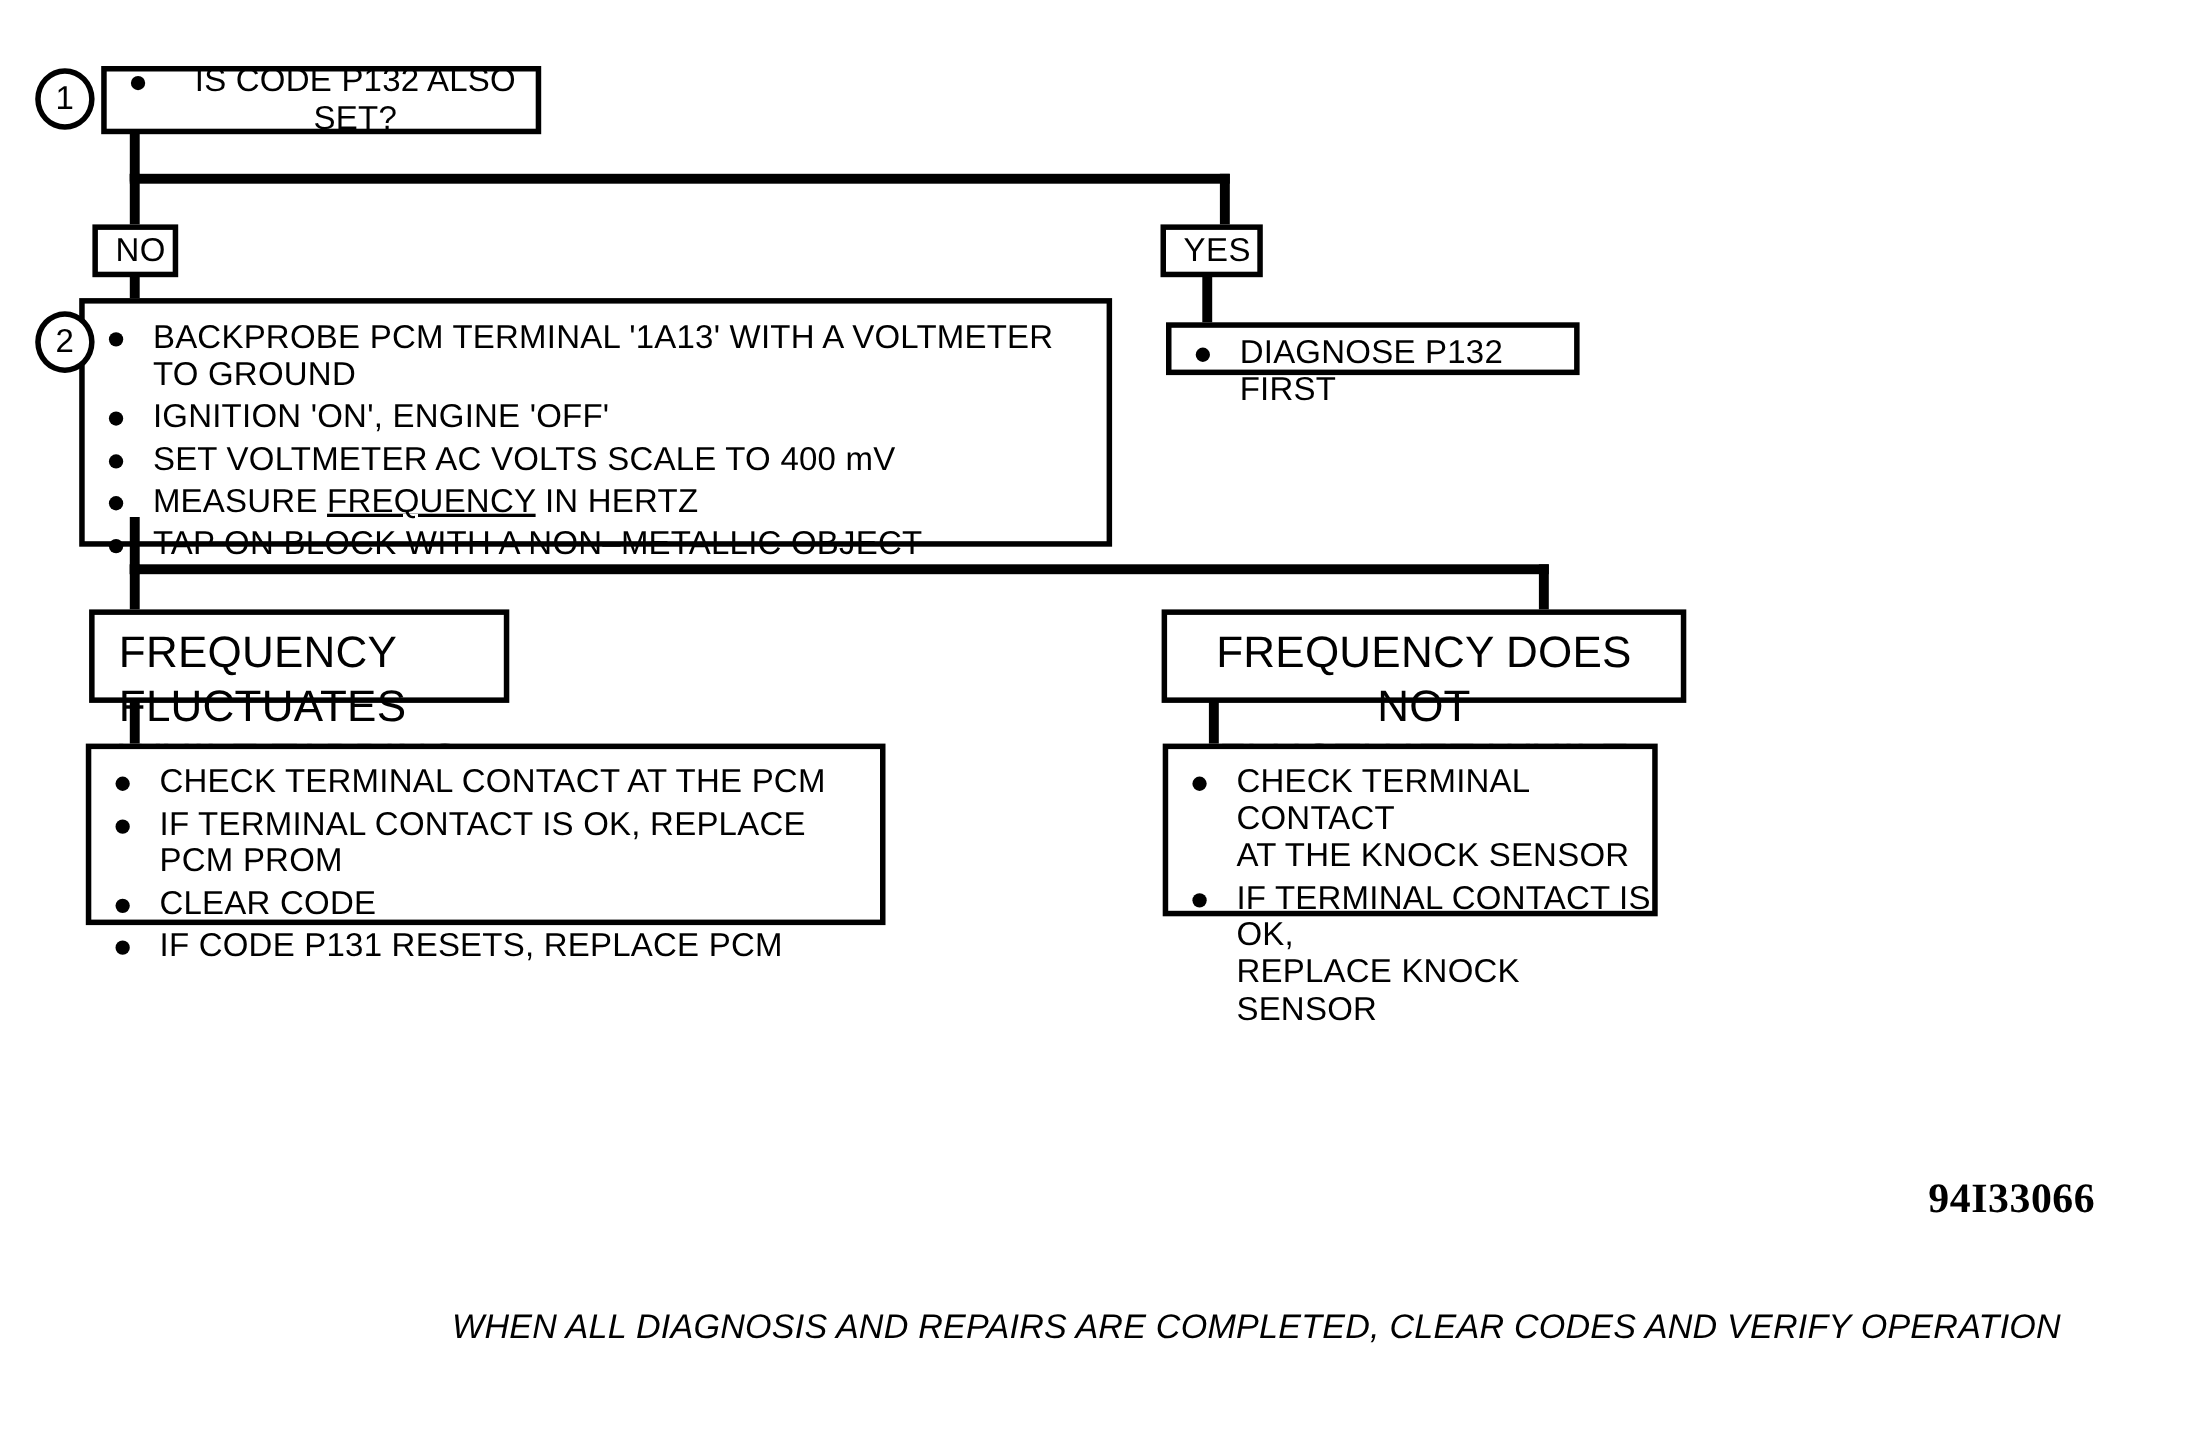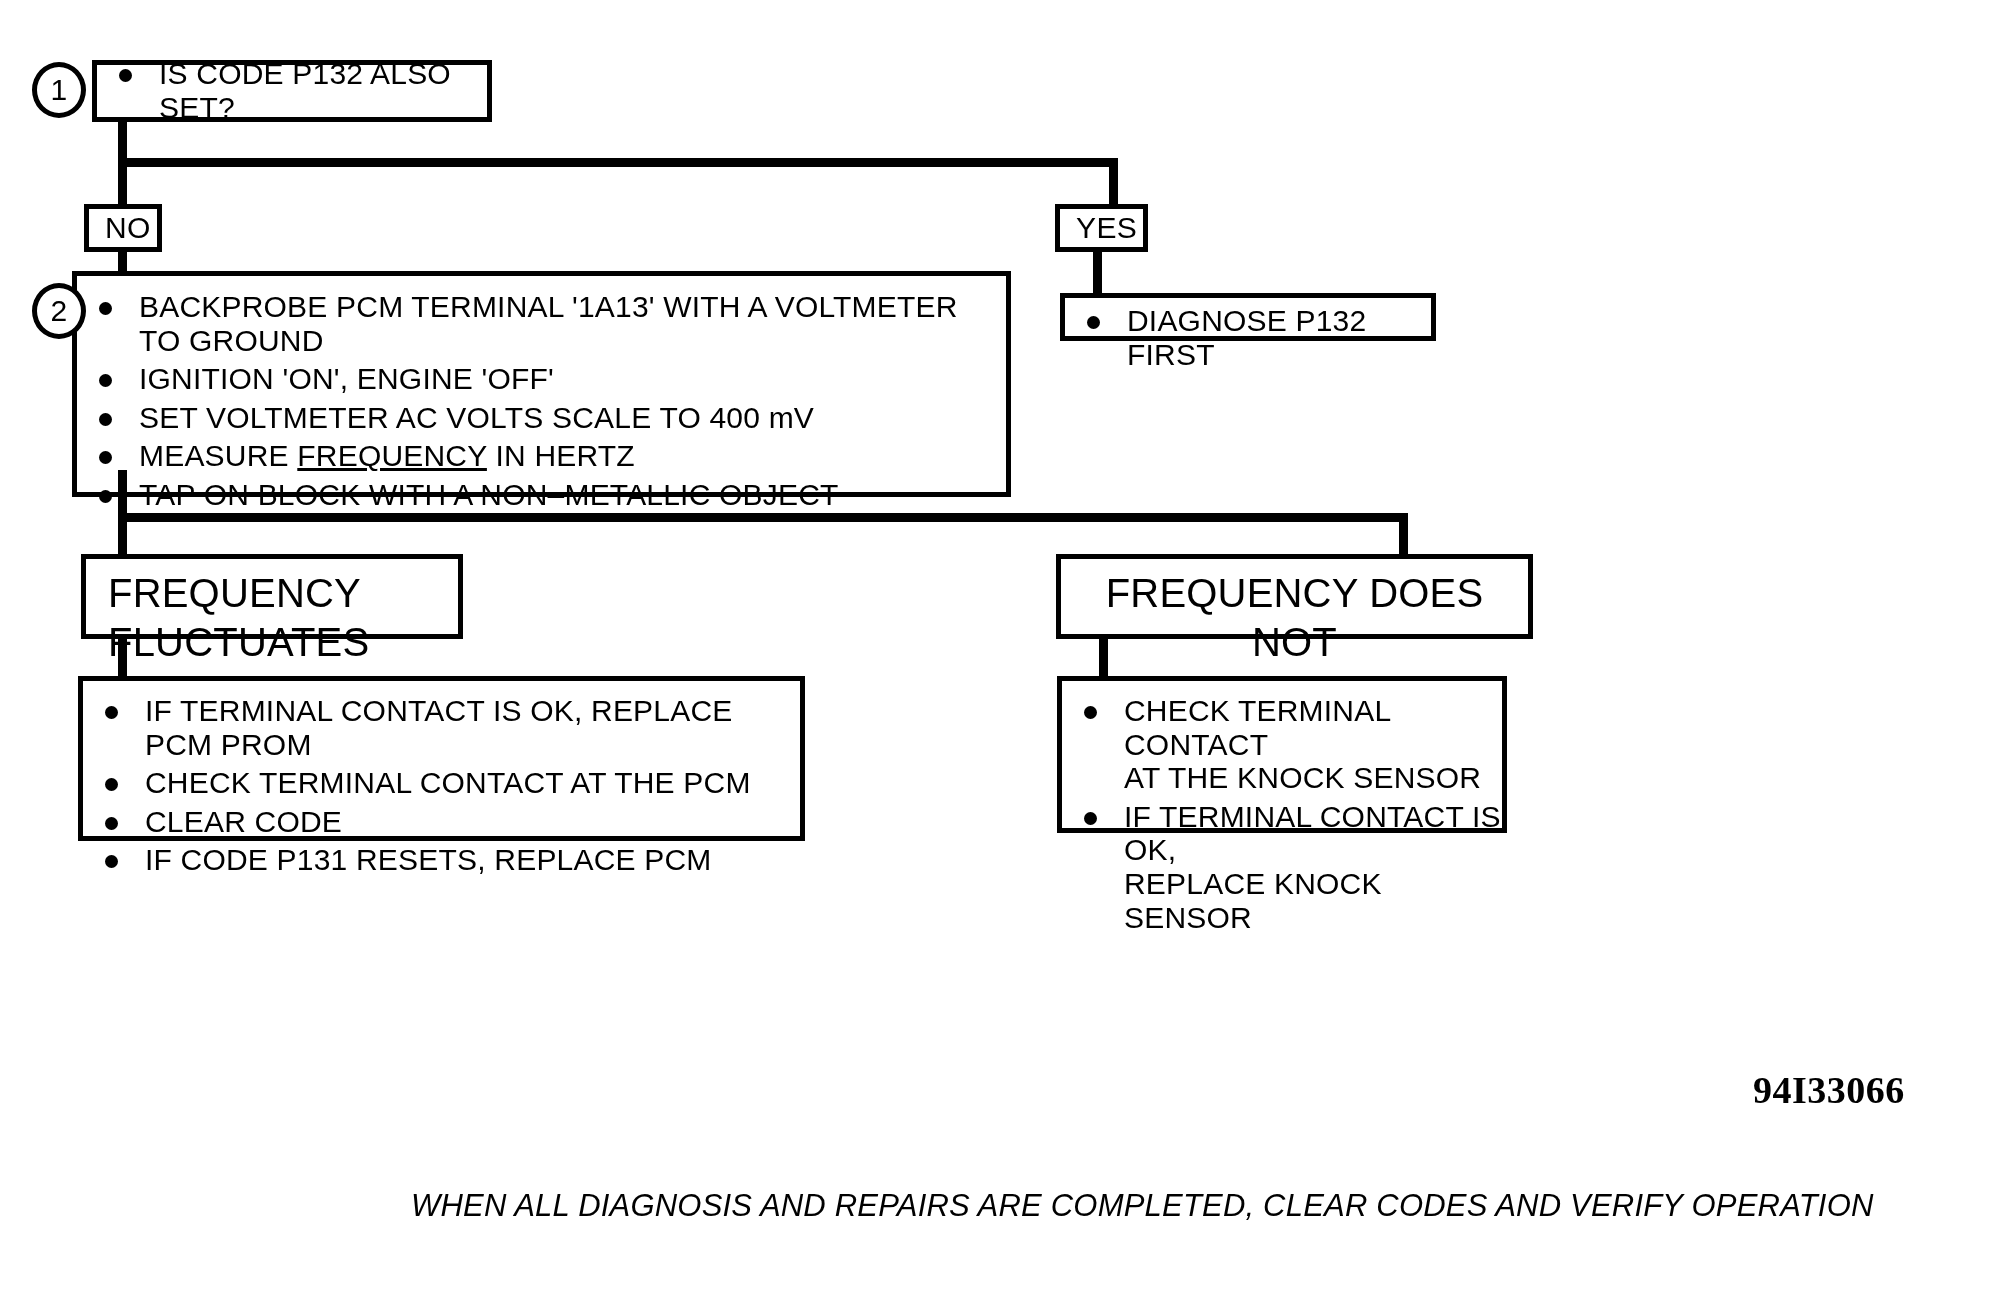--- a/index.html
+++ b/index.html
@@ -72,20 +72,21 @@
   ul.bullets.tight li:last-child { margin-bottom: 0; }
 
   .u { text-decoration: underline; }
 
   
   .label-box {
     display: flex;
     align-items: center;
     font-size: 30px;
     letter-spacing: 0.4px;
+    text-align: center;
   }
   .label-box .txt { padding-left: 16px; }
 
   .text-block {
     position: absolute;
     font-size: 40px;
     line-height: 1.22;
     letter-spacing: 0.2px;
     white-space: pre-line;
   }
@@ -170,22 +171,22 @@
   <div class="box" style="left:1056px; top:554px; width:477px; height:85px;">
     <div class="text-block" style="left:0; top:10px; width:100%; text-align:center;">FREQUENCY DOES NOT
 FLUCTUATE WHILE TAPPING BLOCK</div>
   </div>
 
   <div class="line-v" style="left:118px; top:637px; width:9px; height:44px;"></div>
   <div class="line-v" style="left:1099px; top:637px; width:9px; height:44px;"></div>
 
   <div class="box" style="left:78px; top:676px; width:727px; height:165px;">
     <ul class="bullets tight" style="padding-top:13px;">
+      <li>CHECK TERMINAL CONTACT AT THE PCM</li>
       <li>IF TERMINAL CONTACT IS OK, REPLACE PCM PROM</li>
-      <li>CHECK TERMINAL CONTACT AT THE PCM</li>
       <li>CLEAR CODE</li>
       <li>IF CODE P131 RESETS, REPLACE PCM</li>
     </ul>
   </div>
 
   <div class="box" style="left:1057px; top:676px; width:450px; height:157px;">
     <ul class="bullets tight" style="padding-top:13px;">
       <li>CHECK TERMINAL CONTACT
 AT THE KNOCK SENSOR</li>
       <li>IF TERMINAL CONTACT IS OK,

